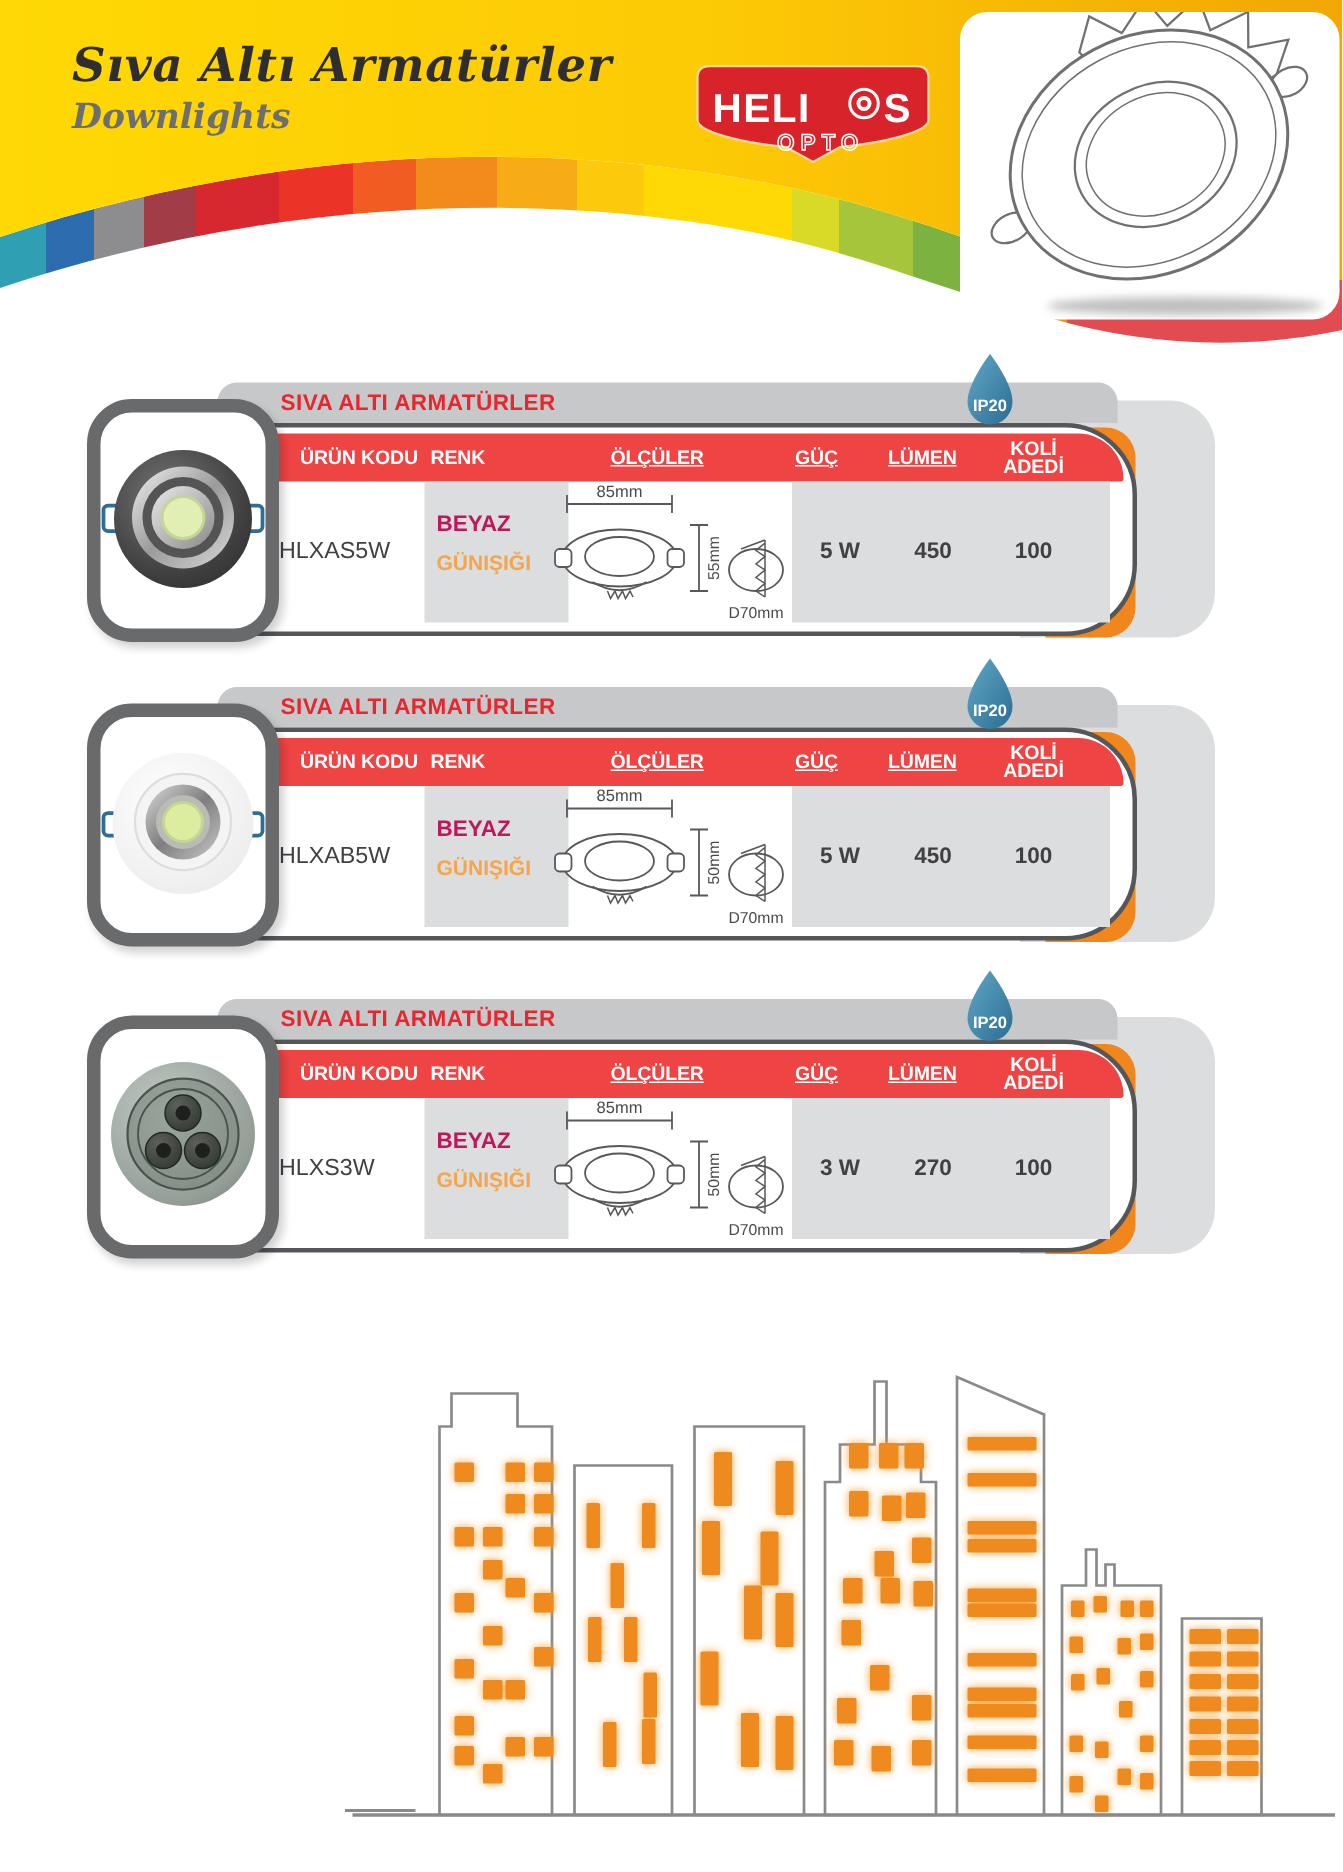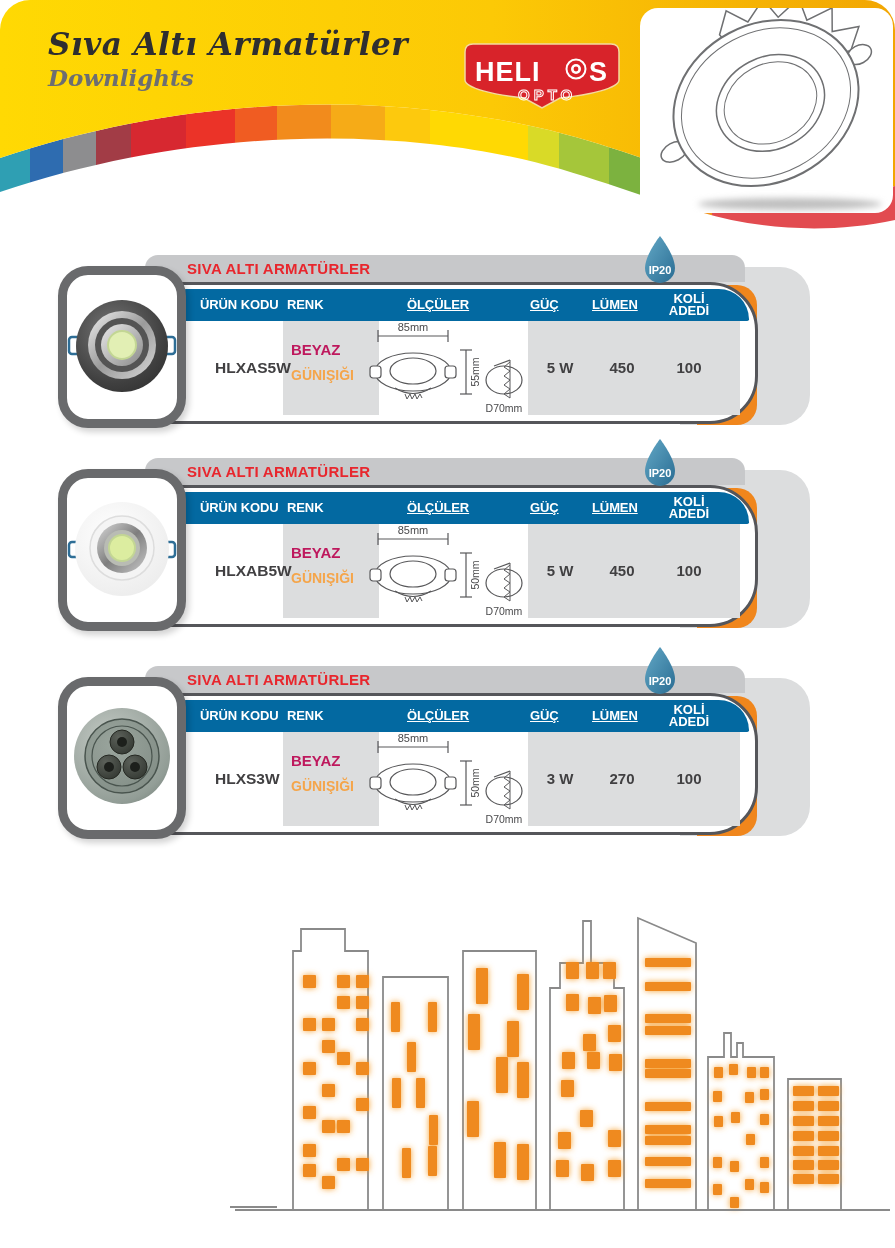--- a/index.html
+++ b/index.html
@@ -1,17 +1,17 @@
 <!DOCTYPE html>
 <html><head>
 <meta charset="utf-8">
 <style>
   html,body{margin:0;padding:0;background:#ffffff;}
   .page{position:relative;width:895px;height:1248px;background:#fff;overflow:hidden;
-        font-family:"Liberation Sans",sans-serif;border-radius:30px;}
+        font-family:"Liberation Sans",sans-serif;}
   .abs{position:absolute;}
 
   
   .hdr{position:absolute;left:0;top:0;width:895px;height:235px;}
   .hdr svg.wave{position:absolute;left:0;top:0;}
   .titlebox{position:absolute;left:48px;top:26px;}
   .title{font-family:"DejaVu Serif",serif;font-style:italic;font-weight:bold;
          font-size:31px;color:#2e2e30;letter-spacing:.5px;}
   .subtitle{font-family:"DejaVu Serif",serif;font-style:italic;font-weight:bold;
             font-size:23px;color:#6d6e71;margin-top:2px;}
@@ -24,29 +24,29 @@
   .bar{position:absolute;left:145px;top:0;width:600px;height:27px;background:#c7c8ca;
        border-radius:13px 13px 0 0;z-index:2;}
   .bar-label{position:absolute;left:42px;top:0;line-height:27px;font-size:15px;font-weight:bold;
              color:#e8262d;letter-spacing:.3px;}
   .tab{position:absolute;left:680px;top:12px;width:130px;height:158px;background:#dcddde;
        border-radius:0 30px 30px 0;z-index:1;}
   .orange{position:absolute;left:697px;top:30px;width:60px;height:140px;background:#f0861c;
           border-radius:0 20px 20px 0;z-index:3;}
   .cardbody{position:absolute;left:120px;top:27px;width:632px;height:136px;background:#fff;
             border:3px solid #55565a;border-radius:24px 48px 48px 24px;z-index:4;}
-  .hrow{position:absolute;left:61px;top:4px;right:6px;height:32px;background:#0369a1;
+  .hrow{position:absolute;left:61px;top:4px;right:6px;height:32px;background:#ef4444;
         border-radius:2px 34px 2px 2px;color:#fff;}
   .hlab{position:absolute;top:0;line-height:32px;font-size:13px;font-weight:bold;letter-spacing:-.1px;}
   .hlab.c{text-decoration:underline;}
   .hlab2{position:absolute;top:4px;font-size:13px;line-height:12px;font-weight:bold;text-align:center;}
   .renkcell{position:absolute;left:160px;top:36px;width:96px;height:94px;background:#dcddde;}
   .valcell{position:absolute;left:405px;top:36px;width:212px;height:94px;background:#dcddde;}
-  .code{position:absolute;left:92px;top:36px;height:94px;line-height:94px;
-        font-size:15.5px;font-weight:bold;color:#414042;}
+  .code{position:absolute;left:63px;top:36px;height:94px;line-height:94px;
+        font-size:15.5px;font-weight:normal;color:#414042;}
   .beyaz{position:absolute;left:168px;top:56px;font-size:15px;font-weight:bold;color:#be185d;}
   .gunisigi{position:absolute;left:168px;top:82px;font-size:14px;font-weight:bold;color:#f5a54a;}
   .dims{position:absolute;left:240px;top:35px;}
   .val{position:absolute;top:36px;height:94px;line-height:94px;width:60px;text-align:center;
        font-size:15px;font-weight:bold;color:#414042;}
   .v-power{left:407px;} .v-lumen{left:469px;} .v-box{left:536px;}
   .frame{position:absolute;left:58px;top:11px;width:110px;height:144px;background:#fff;
          border:9px solid #696a6c;border-radius:30px;z-index:5;
          box-shadow:3px 4px 6px rgba(0,0,0,.18);}
   .frame svg{position:absolute;left:0;top:2px;}

